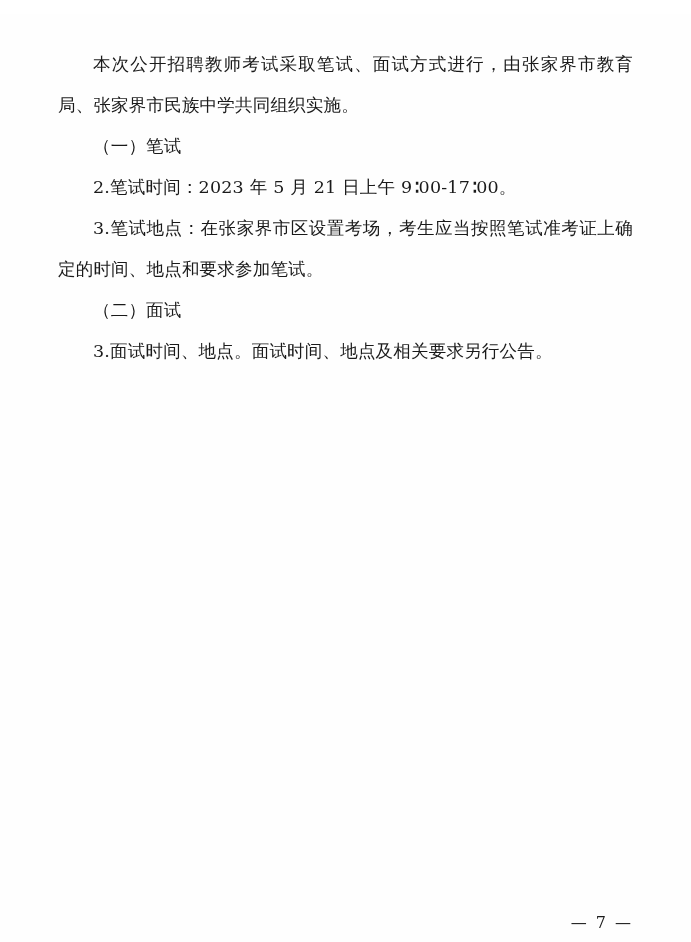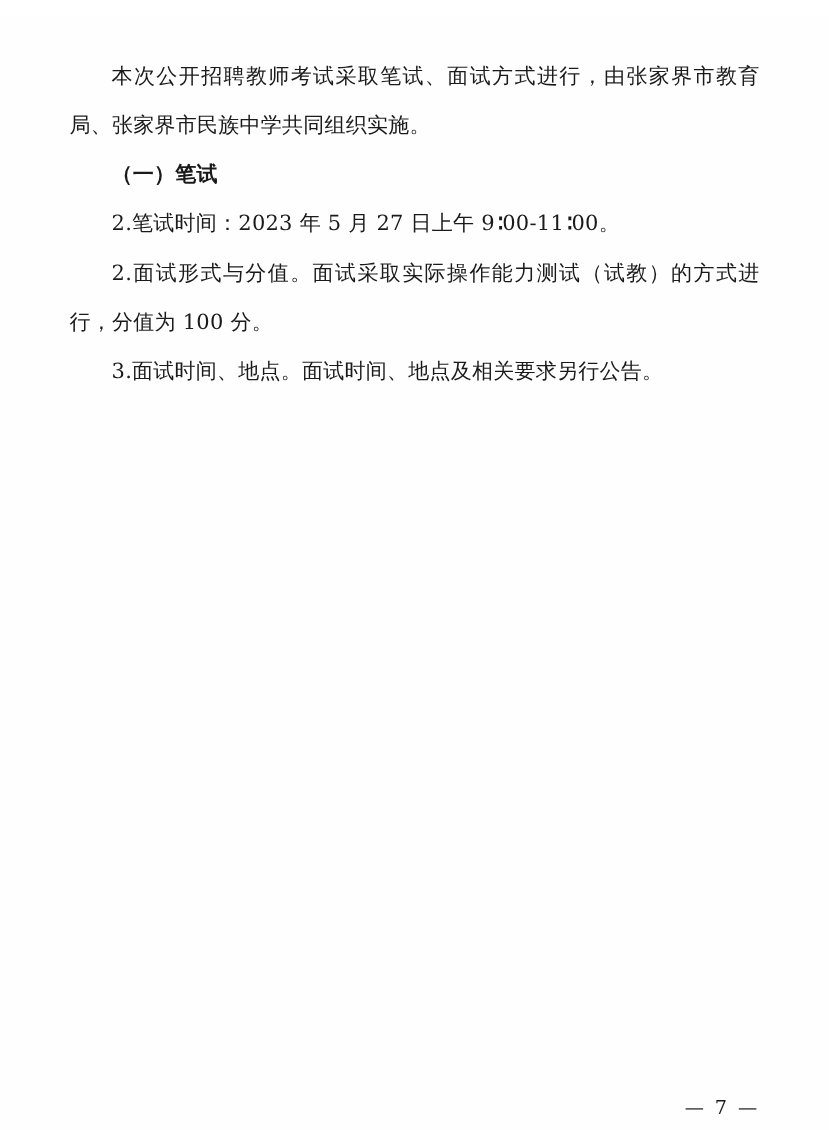--- a/index.html
+++ b/index.html
@@ -31,36 +31,37 @@
     text-align: justify;
     text-justify: inter-ideograph;
     letter-spacing: 0.2px;
   }
   .para {
     margin: 0;
     text-indent: 2em;
     text-align: justify;
   }
   .para.heading {
-    font-weight: bold;
+    font-weight: normal;
   }
   .footer {
     position: absolute;
     right: 58px;
     bottom: 24px;
     font-size: 16px;
     letter-spacing: 2px;
     color: #1a1a1a;
   }
 </style>
 </head>
 <body>
 
 <div class="page">
   <div class="body-text">
     <p class="para">本次公开招聘教师考试采取笔试、面试方式进行，由张家界市教育局、张家界市民族中学共同组织实施。</p>
     <p class="para heading">（一）笔试</p>
-    <p class="para">2.笔试时间：2023 年 5 月 27 日上午 9∶00-11∶00。</p>
-    <p class="para">2.面试形式与分值。面试采取实际操作能力测试（试教）的方式进行，分值为 100 分。</p>
+    <p class="para">2.笔试时间：2023 年 5 月 21 日上午 9∶00-17∶00。</p>
+    <p class="para">3.笔试地点：在张家界市区设置考场，考生应当按照笔试准考证上确定的时间、地点和要求参加笔试。</p>
+    <p class="para heading">（二）面试</p>
     <p class="para">3.面试时间、地点。面试时间、地点及相关要求另行公告。</p>
   </div>
   <div class="footer">— 7 —</div>
 </div>
 
 </body></html>

